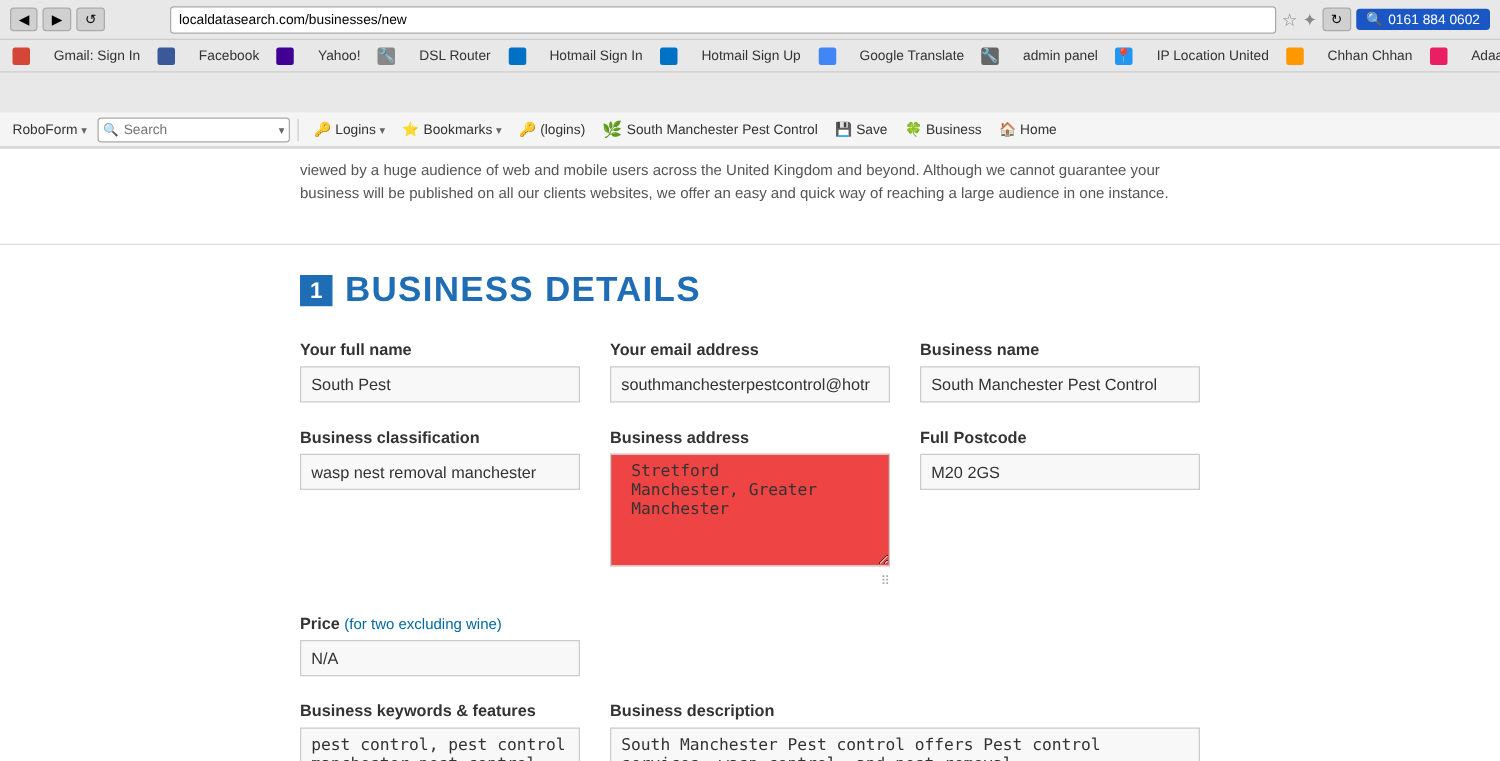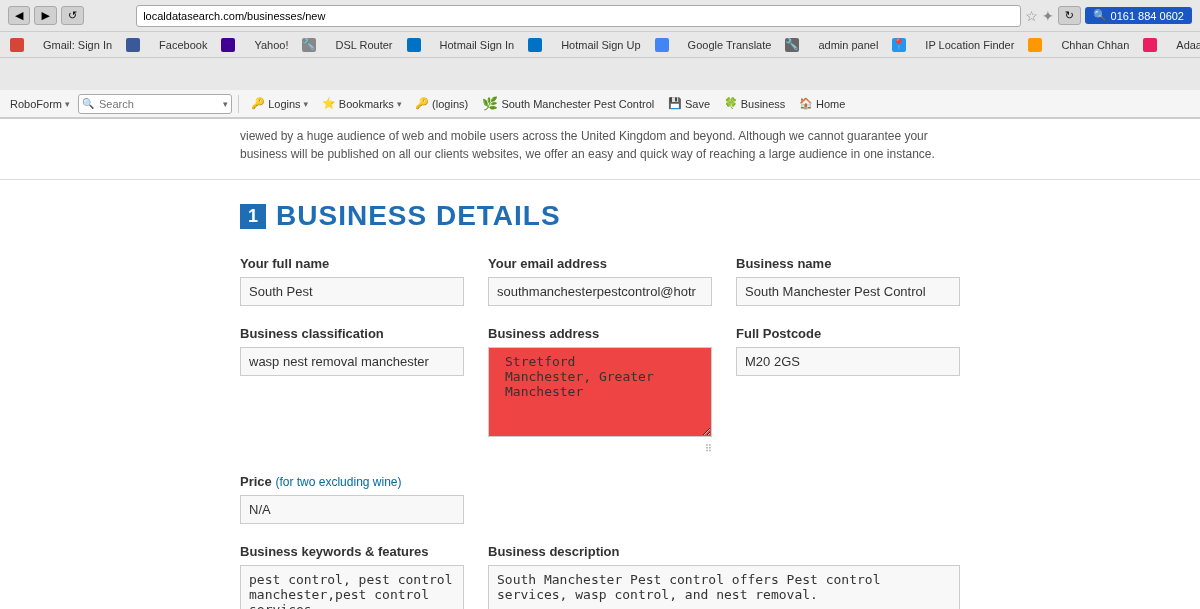--- a/index.html
+++ b/index.html
@@ -29,21 +29,21 @@
 
     .toolbar-bar { display: flex; align-items: center; height: 28px; padding: 0 4px; background: #f5f5f5; border-bottom: 1px solid #ccc; gap: 2px; margin-top: 32px; }
     .tb-item { display: flex; align-items: center; gap: 3px; padding: 2px 6px; font-size: 11px; color: #333; cursor: pointer; white-space: nowrap; }
     .tb-search { display: flex; align-items: center; background: #fff; border: 1px solid #aaa; border-radius: 3px; height: 20px; padding: 0 4px; gap: 4px; }
     .tb-search input { border: none; outline: none; font-size: 11px; width: 120px; }
     .tb-search-icon { color: #666; font-size: 10px; }
     .dropdown-arrow { font-size: 9px; color: #666; }
 
     
     .page-content { padding: 0; background: #fff; }
-    .intro-text { padding: 8px 240px 16px 240px; font-size: 12px; color: #555; line-height: 1.5; border-bottom: 1px solid #ddd; }
+    .intro-text { padding: 8px 240px 32px 240px; font-size: 12px; color: #555; line-height: 1.5; border-bottom: 1px solid #ddd; }
 
     .business-details { padding: 20px 240px; }
     .section-header { display: flex; align-items: center; gap: 10px; margin-bottom: 24px; }
     .section-number { background: #1e6db5; color: #fff; font-weight: bold; font-size: 18px; padding: 2px 8px; }
     .section-title { font-size: 28px; font-weight: bold; color: #1e6db5; letter-spacing: 1px; text-transform: uppercase; }
 
     .form-grid { display: grid; grid-template-columns: 1fr 1fr 1fr; gap: 20px 24px; }
     .form-group { display: flex; flex-direction: column; gap: 6px; }
     .form-group.span-2 { grid-column: span 2; }
     .form-label { font-size: 13px; font-weight: bold; color: #333; }
@@ -102,21 +102,21 @@
     <div class="bm-item">
       <span class="bm-icon google"></span>
       <span>Google Translate</span>
     </div>
     <div class="bm-item">
       <span class="bm-icon admin">🔧</span>
       <span>admin panel</span>
     </div>
     <div class="bm-item">
       <span class="bm-icon ip">📍</span>
-      <span>IP Location Finder</span>
+      <span>IP Location United</span>
     </div>
     <div class="bm-item">
       <span class="bm-icon chhan"></span>
       <span>Chhan Chhan</span>
     </div>
     <div class="bm-item">
       <span class="bm-icon adaalat"></span>
       <span>Adaalat - YouTube</span>
     </div>
     <div class="bm-item">

